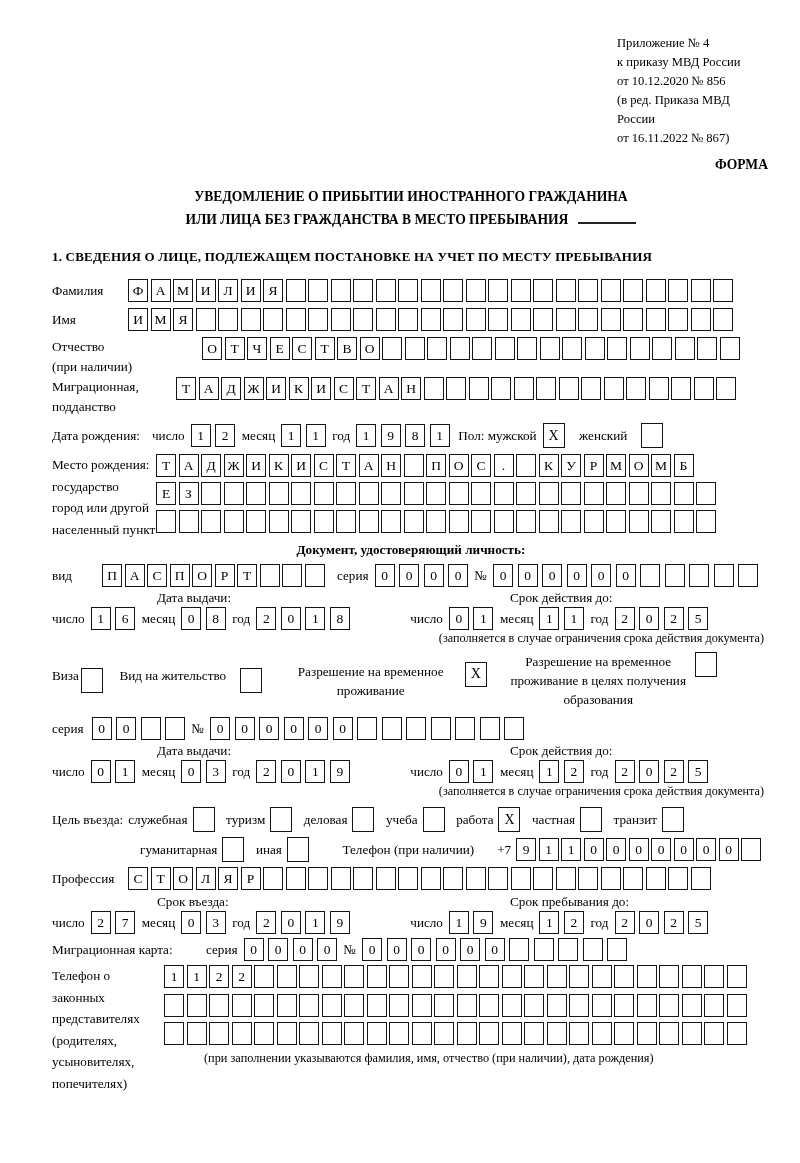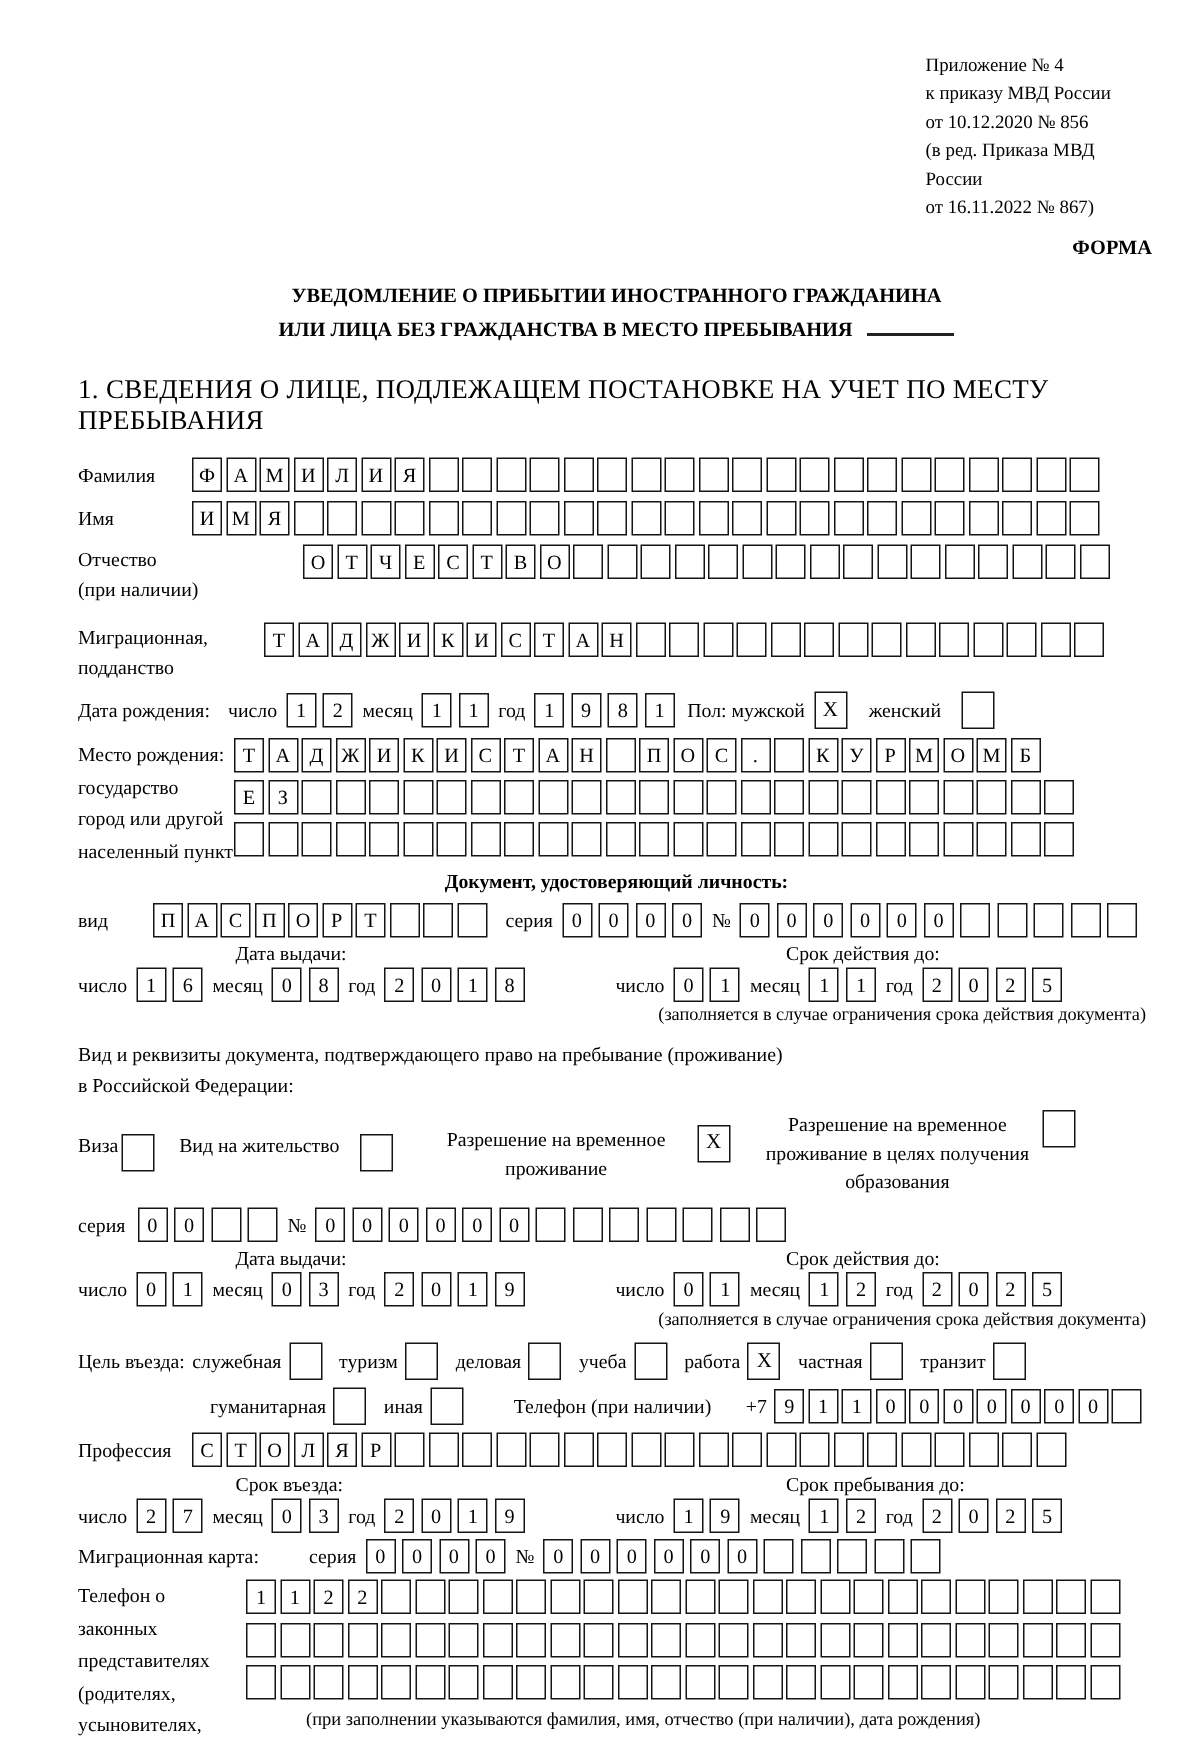--- a/index.html
+++ b/index.html
@@ -8,21 +8,21 @@
   .page{box-sizing:border-box;width:800px;height:1163px;padding:34px 30px 0 52px;}
 
   
   .appendix{margin-left:565px;font-size:12.6px;line-height:19px;}
   .forma{margin-top:9px;text-align:right;font-weight:bold;font-size:13.6px;padding-right:2px;}
 
   
   .title{margin-top:12px;text-align:center;font-weight:bold;font-size:13.6px;line-height:23px;}
   .blank-line{display:inline-block;width:58px;border-bottom:2.2px solid #222;margin-left:10px;height:12px;}
 
-  .sec-heading{margin-top:18px;font-weight:normal;font-size:18px;letter-spacing:.2px;}
+  .sec-heading{margin-top:18px;font-weight:bold;font-size:13px;letter-spacing:.2px;}
 
   
   .boxes{display:inline-flex;flex-wrap:nowrap;flex:none;}
   .cell{display:inline-flex;flex:none;align-items:center;justify-content:center;
         width:18px;height:21px;border:1.6px solid #151515;margin-right:2.5px;
         font-size:13.5px;line-height:1;}
   .boxes.date .cell{margin-right:4.5px;}
   .boxes.cb .cell{width:20px;height:23px;font-size:14px;}
 
   .row{display:flex;align-items:center;margin-bottom:6px;}
@@ -36,21 +36,21 @@
   .grp2{margin-left:56px;}
 
   .mesto{display:flex;align-items:flex-start;margin-bottom:2px;}
   .mesto .labels{flex:none;width:104px;line-height:21.5px;}
   .mesto .rows .row{margin-bottom:5px;}
 
   .doc-heading{text-align:center;font-weight:bold;font-size:13.2px;margin:2px 0 6px 0;}
 
   .date-titles{position:relative;height:17px;font-size:13.2px;}
   .date-titles .t1{position:absolute;left:105px;}
-  .date-titles .t2{position:absolute;left:472px;font-family:Liberation Serif, serif;}
+  .date-titles .t2{position:absolute;left:458px;font-family:Liberation Serif, serif;}
 
   .note{font-size:12.2px;margin-top:1px;margin-bottom:5px;}
   .note.right{text-align:right;padding-right:6px;}
 
   .intro{line-height:21px;margin-top:8px;}
 
   .options-row{display:flex;align-items:center;margin-top:6px;margin-bottom:4px;}
   .opt{display:flex;align-items:flex-start;flex:none;}
   .opt .olbl{flex:none;}
   .opt .olbl.center{text-align:center;line-height:19px;}
@@ -148,21 +148,21 @@
         <span class="cell"></span>
         <span class="cell"></span>
         <span class="cell"></span>
         <span class="cell"></span>
         <span class="cell"></span>
         <span class="cell"></span>
         <span class="cell"></span>
       </span>
   </div>
 
-  <div class="row top" style="margin-bottom:12px">
+  <div class="row top" style="margin-bottom:0">
     <span class="lbl-block w150">
       <div>Отчество</div>
       <div>(при наличии)</div>
     </span>
     <span class="boxes">
         <span class="cell">О</span>
         <span class="cell">Т</span>
         <span class="cell">Ч</span>
         <span class="cell">Е</span>
         <span class="cell">С</span>
@@ -422,24 +422,20 @@
     <span class="dw">год</span>
     <span class="boxes date">
         <span class="cell">2</span>
         <span class="cell">0</span>
         <span class="cell">2</span>
         <span class="cell">5</span>
       </span>
   </div>
   <div class="note right">(заполняется в случае ограничения срока действия документа)</div>
 
-  <div class="intro">
-    <div>Вид и реквизиты документа, подтверждающего право на пребывание (проживание)</div>
-    <div>в Российской Федерации:</div>
-  </div>
 
   <div class="options-row">
     <span class="opt mr14">
       <span class="olbl">Виза</span>
       <span class="boxes cb" style="margin-left:2px">
           <span class="cell"></span>
         </span>
     </span>
     <span class="opt mr20">
       <span class="olbl">Вид на жительство</span>

